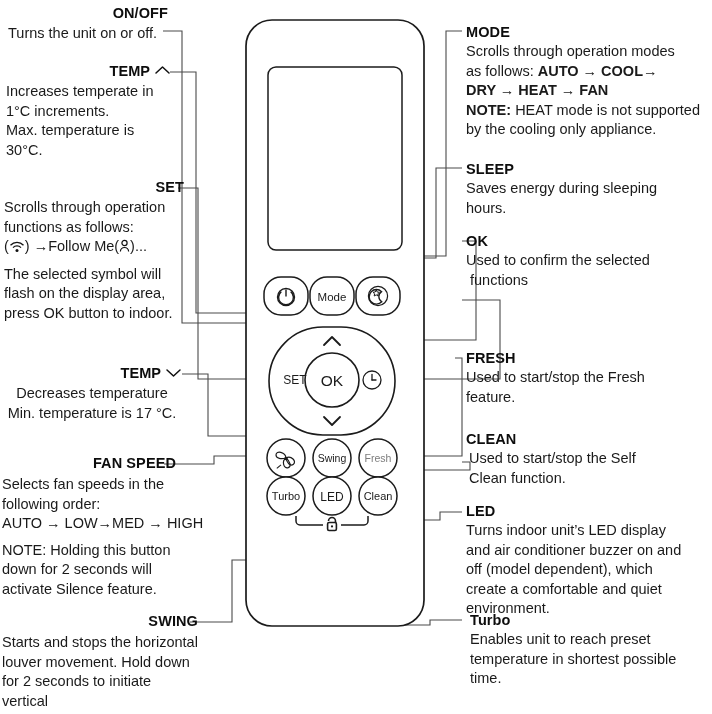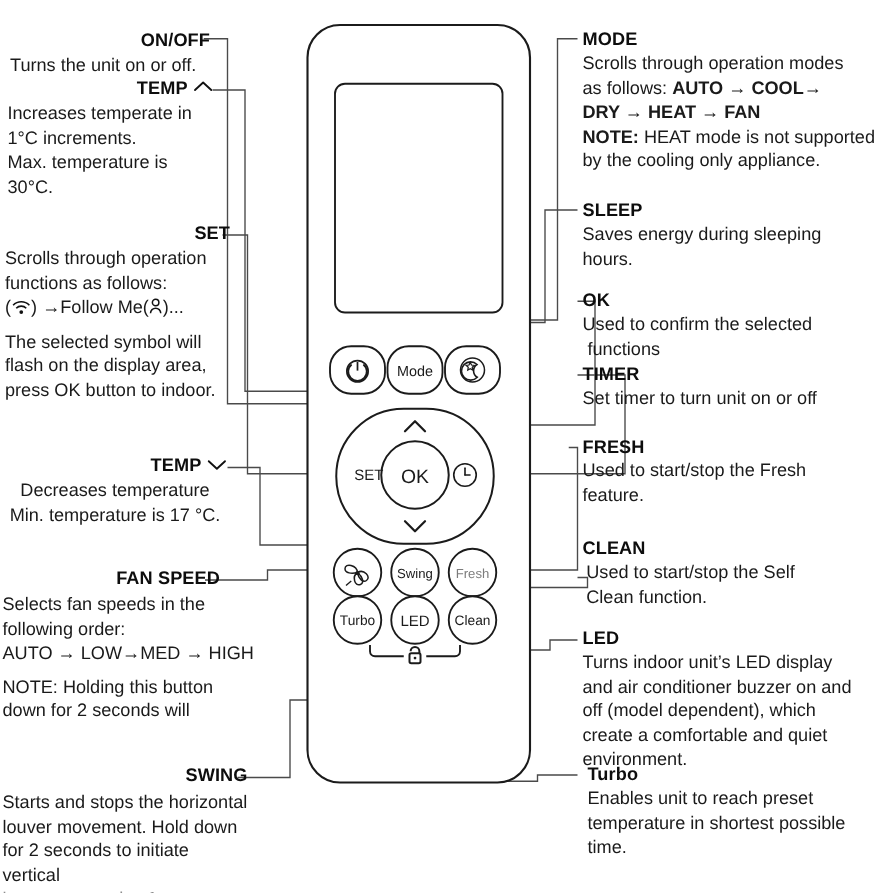--- a/index.html
+++ b/index.html
@@ -140,21 +140,21 @@
       <text id="lbl-set" x="295" y="384" font-size="12">SET</text>
       <text id="lbl-ok" x="332" y="386" font-size="15.5">OK</text>
       <text id="lbl-swing" x="332" y="462" font-size="10.5">Swing</text>
       <text id="lbl-fresh" x="378" y="462" font-size="10.5" fill="#7c7c7c">Fresh</text>
       <text id="lbl-turbo" x="286" y="500" font-size="11">Turbo</text>
       <text id="lbl-led" x="332" y="501" font-size="12">LED</text>
       <text id="lbl-clean" x="378" y="500" font-size="11">Clean</text>
     </g>
   </svg>
 
-  <div class="callout left" style="left:8px;top:24px;width:160px;">
+  <div class="callout left" style="left:8px;top:4px;width:160px;">
     <div class="hd">ON/OFF</div>
     <div class="bd" style="text-align:left;margin-top:2px;">Turns the unit on or off.</div>
   </div>
 
   <div class="callout left" style="left:6px;top:62px;width:165px;">
     <div class="hd">
       <span>TEMP</span>
       <svg class="ic-caret" viewBox="0 0 17 11">
         <polyline points="2,8 8.5,2 15,8" fill="none" stroke="#111" stroke-width="1.5" stroke-linecap="round" stroke-linejoin="round"></polyline>
       </svg>
@@ -204,20 +204,21 @@
 
   <div class="callout left" style="left:2px;top:454px;width:174px;">
     <div class="hd">FAN SPEED</div>
     <div class="bd" style="text-align:left;margin-top:3px;">
       <div>Selects fan speeds in the</div>
       <div>following order:</div>
       <div class="nowrap">AUTO → LOW→MED → HIGH</div>
       <div style="height:7px;"></div>
       <div>NOTE: Holding this button</div>
       <div>down for 2 seconds will</div>
+      <div>activate Silence feature.</div>
     </div>
   </div>
 
   <div class="callout left" style="left:2px;top:612px;width:196px;">
     <div class="hd">SWING</div>
     <div class="bd" style="text-align:left;margin-top:3px;">
       <div>Starts and stops the horizontal</div>
       <div>louver movement. Hold down</div>
       <div>for 2 seconds to initiate vertical</div>
       <div>louver auto swing feature.</div>
@@ -249,26 +250,20 @@
   </div>
 
   <div class="callout right" style="left:466px;top:232px;width:240px;">
     <div class="hd">OK</div>
     <div class="bd" style="margin-top:1px;">
       <div>Used to confirm the selected</div>
       <div style="padding-left:4px;">functions</div>
     </div>
   </div>
 
-  <div class="callout right" style="left:466px;top:291px;width:244px;">
-    <div class="hd">TIMER</div>
-    <div class="bd" style="margin-top:1px;">
-      <div>Set timer to turn unit on or off</div>
-    </div>
-  </div>
 
   <div class="callout right" style="left:466px;top:349px;width:240px;">
     <div class="hd">FRESH</div>
     <div class="bd" style="margin-top:1px;">
       <div>Used to start/stop the Fresh</div>
       <div>feature.</div>
     </div>
   </div>
 
   <div class="callout right" style="left:466px;top:430px;width:240px;">

